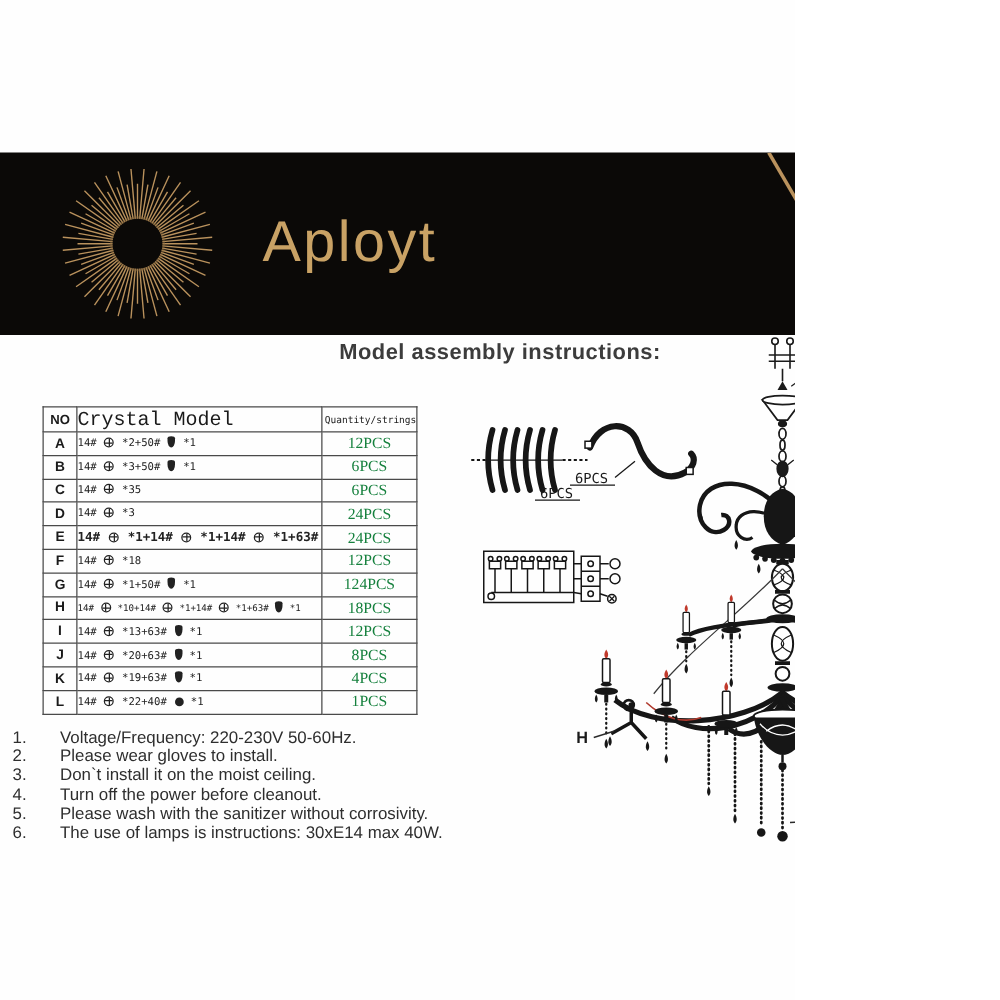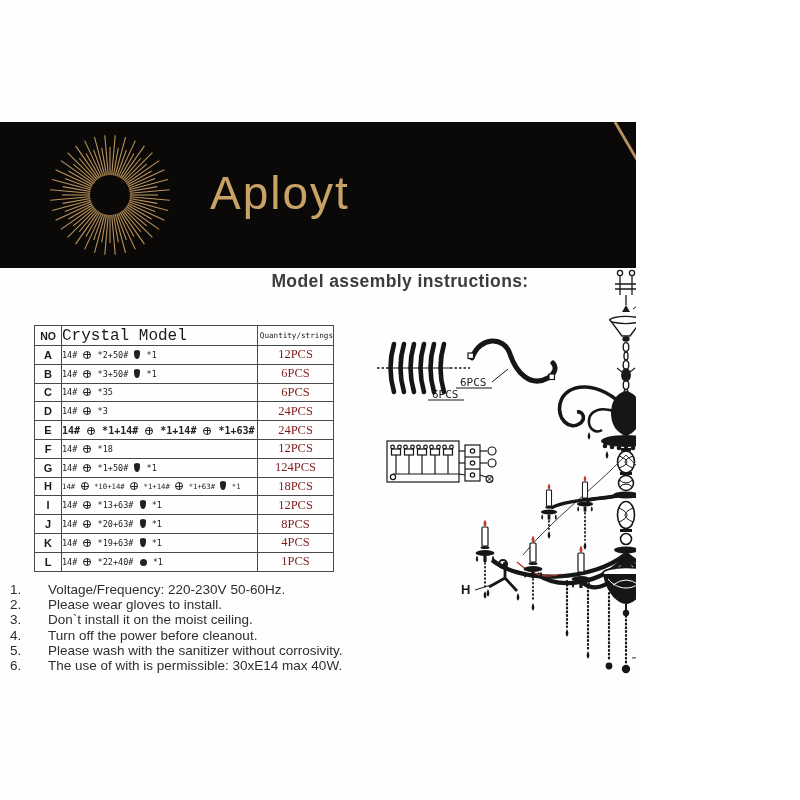--- a/index.html
+++ b/index.html
@@ -20,21 +20,21 @@
   .parts tr{height:18.8px;}
   .parts tr.hdr{height:20px;}
   .col-no{width:27px;}
   .col-model{width:196px;}
   .col-qty{width:76px;}
   .h-no{font-size:10.5px;font-weight:bold;text-align:center;font-family:"Liberation Sans",sans-serif;}
   .h-model{font-size:16px;font-family:Liberation Mono, monospace;white-space:pre;}
   .h-qty{font-size:7.6px;font-family:"DejaVu Sans Mono",monospace;text-align:right;}
   .c-no{font-size:11px;font-weight:bold;text-align:center;}
   .c-model{font-size:8.5px;font-family:"DejaVu Sans Mono",monospace;padding-left:5px;color:#222;}
-  .c-qty{font-size:12.5px;font-family:"Liberation Serif",serif;text-align:center;color:#7f1d1d;}
+  .c-qty{font-size:12.5px;font-family:"Liberation Serif",serif;text-align:center;color:#15803d;}
   .ic{display:inline-block;vertical-align:-1px;margin:0 1px;}
   .ic-o{width:8px;height:8px;border:1px solid #222;border-radius:50%;box-sizing:border-box;
         background:linear-gradient(#222,#222) center/1px 100% no-repeat,
                    linear-gradient(#222,#222) center/100% 1px no-repeat;}
   .ic-d{width:6px;height:9px;background:#222;border-radius:50% 50% 50% 50%/18% 18% 60% 60%;}
   .ic-b{width:7px;height:7px;background:#222;border-radius:50%;}
   
   .instructions{position:absolute;left:10px;top:582px;width:390px;}
   .ins-row{display:flex;line-height:15.2px;font-size:13.5px;color:#2e2e2e;}
   .ins-num{width:38px;flex:none;}
@@ -242,21 +242,21 @@
     <div class="ins-row">
         <span class="ins-num">4.</span>
         <span class="ins-text">Turn off the power before cleanout.</span>
       </div>
     <div class="ins-row">
         <span class="ins-num">5.</span>
         <span class="ins-text">Please wash with the sanitizer without corrosivity.</span>
       </div>
     <div class="ins-row">
         <span class="ins-num">6.</span>
-        <span class="ins-text">The use of with is permissible: 30xE14 max 40W.</span>
+        <span class="ins-text">The use of lamps is instructions: 30xE14 max 40W.</span>
       </div>
   </div>
 
   <svg class="acc-svg" width="190" height="72" viewBox="0 0 190 72">
     <g stroke="#161616" fill="none">
       <line x1="1" y1="36" x2="12" y2="36" stroke-dasharray="2.5,2" stroke-width="1.6"></line>
       <line x1="12" y1="36" x2="74" y2="36" stroke-width="1"></line>
       <path d="M18,12 q-7,24 0,48" stroke-width="4.6" stroke-linecap="round"></path>
       <path d="M28,12 q-7,24 0,48" stroke-width="4.6" stroke-linecap="round"></path>
       <path d="M38,12 q-7,24 0,48" stroke-width="4.6" stroke-linecap="round"></path>

